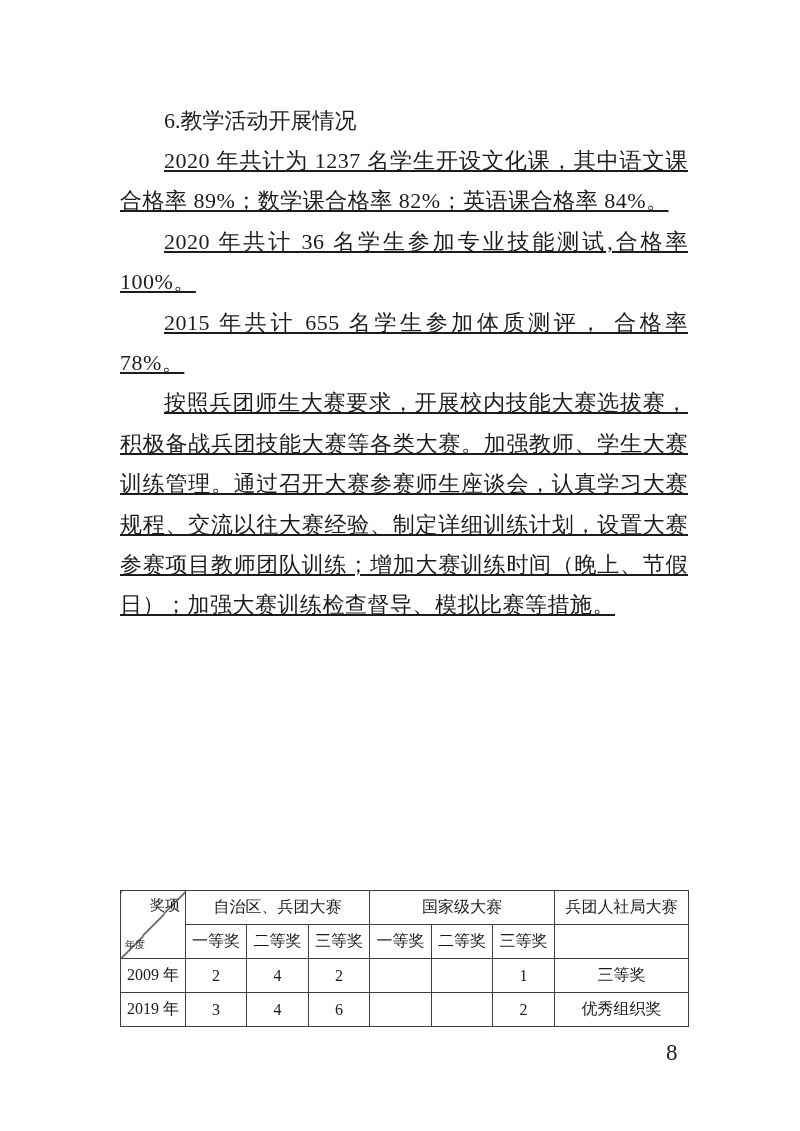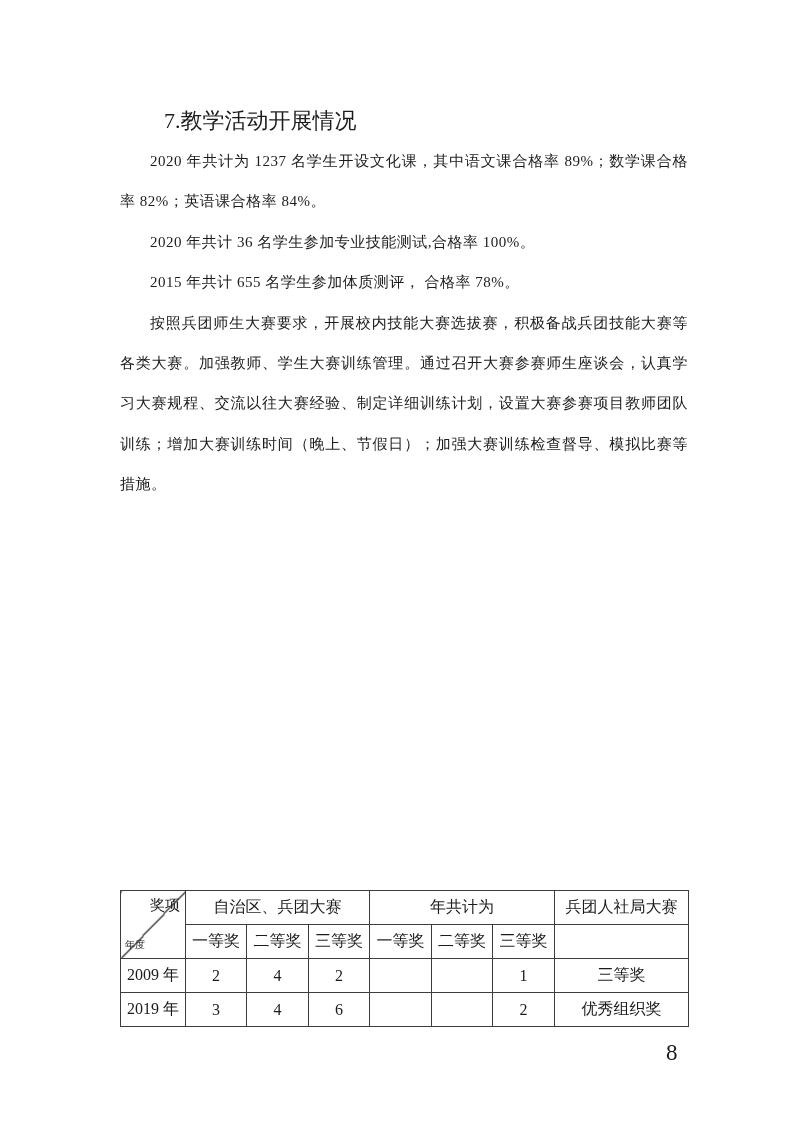--- a/index.html
+++ b/index.html
@@ -27,26 +27,27 @@
   }
   .heading {
     font-size: 22px;
     line-height: 41px;
     text-indent: 2em;
     margin: 0;
     font-weight: normal;
     white-space: nowrap;
   }
   p.body-para {
-    font-size: 15px;
+    font-size: 22px;
     line-height: 40.4px;
     margin: 0;
     text-indent: 2em;
     text-align: justify;
     letter-spacing: 0.5px;
+    text-decoration: underline;
   }
   .award-table-wrap {
     position: absolute;
     left: 120px;
     top: 890px;
     width: 568px;
   }
   table.award-table {
     border-collapse: collapse;
     table-layout: fixed;
@@ -91,21 +92,21 @@
     font-size: 23px;
     color: #1c1c1c;
   }
 </style>
 </head>
 <body>
 
 <div class="page">
 
   <div class="content">
-    <p class="heading">7.教学活动开展情况</p>
+    <p class="heading">6.教学活动开展情况</p>
     <p class="body-para">2020 年共计为 1237 名学生开设文化课，其中语文课合格率 89%；数学课合格率 82%；英语课合格率 84%。</p>
     <p class="body-para">2020 年共计 36 名学生参加专业技能测试,合格率 100%。</p>
     <p class="body-para">2015 年共计 655 名学生参加体质测评， 合格率 78%。</p>
     <p class="body-para">按照兵团师生大赛要求，开展校内技能大赛选拔赛，积极备战兵团技能大赛等各类大赛。加强教师、学生大赛训练管理。通过召开大赛参赛师生座谈会，认真学习大赛规程、交流以往大赛经验、制定详细训练计划，设置大赛参赛项目教师团队训练；增加大赛训练时间（晚上、节假日）；加强大赛训练检查督导、模拟比赛等措施。</p>
   </div>
 
   <div class="award-table-wrap">
     <table class="award-table">
       <colgroup>
         <col style="width:65px">
@@ -117,21 +118,21 @@
         <col style="width:62px">
         <col style="width:134px">
       </colgroup>
       <tbody>
         <tr>
           <td rowspan="2" class="diag-cell">
             <span class="diag-top">奖项</span>
             <span class="diag-bottom">年度</span>
           </td>
           <td colspan="3">自治区、兵团大赛</td>
-          <td colspan="3">年共计为</td>
+          <td colspan="3">国家级大赛</td>
           <td>兵团人社局大赛</td>
         </tr>
         <tr>
           <td>一等奖</td>
           <td>二等奖</td>
           <td>三等奖</td>
           <td>一等奖</td>
           <td>二等奖</td>
           <td>三等奖</td>
           <td></td>

